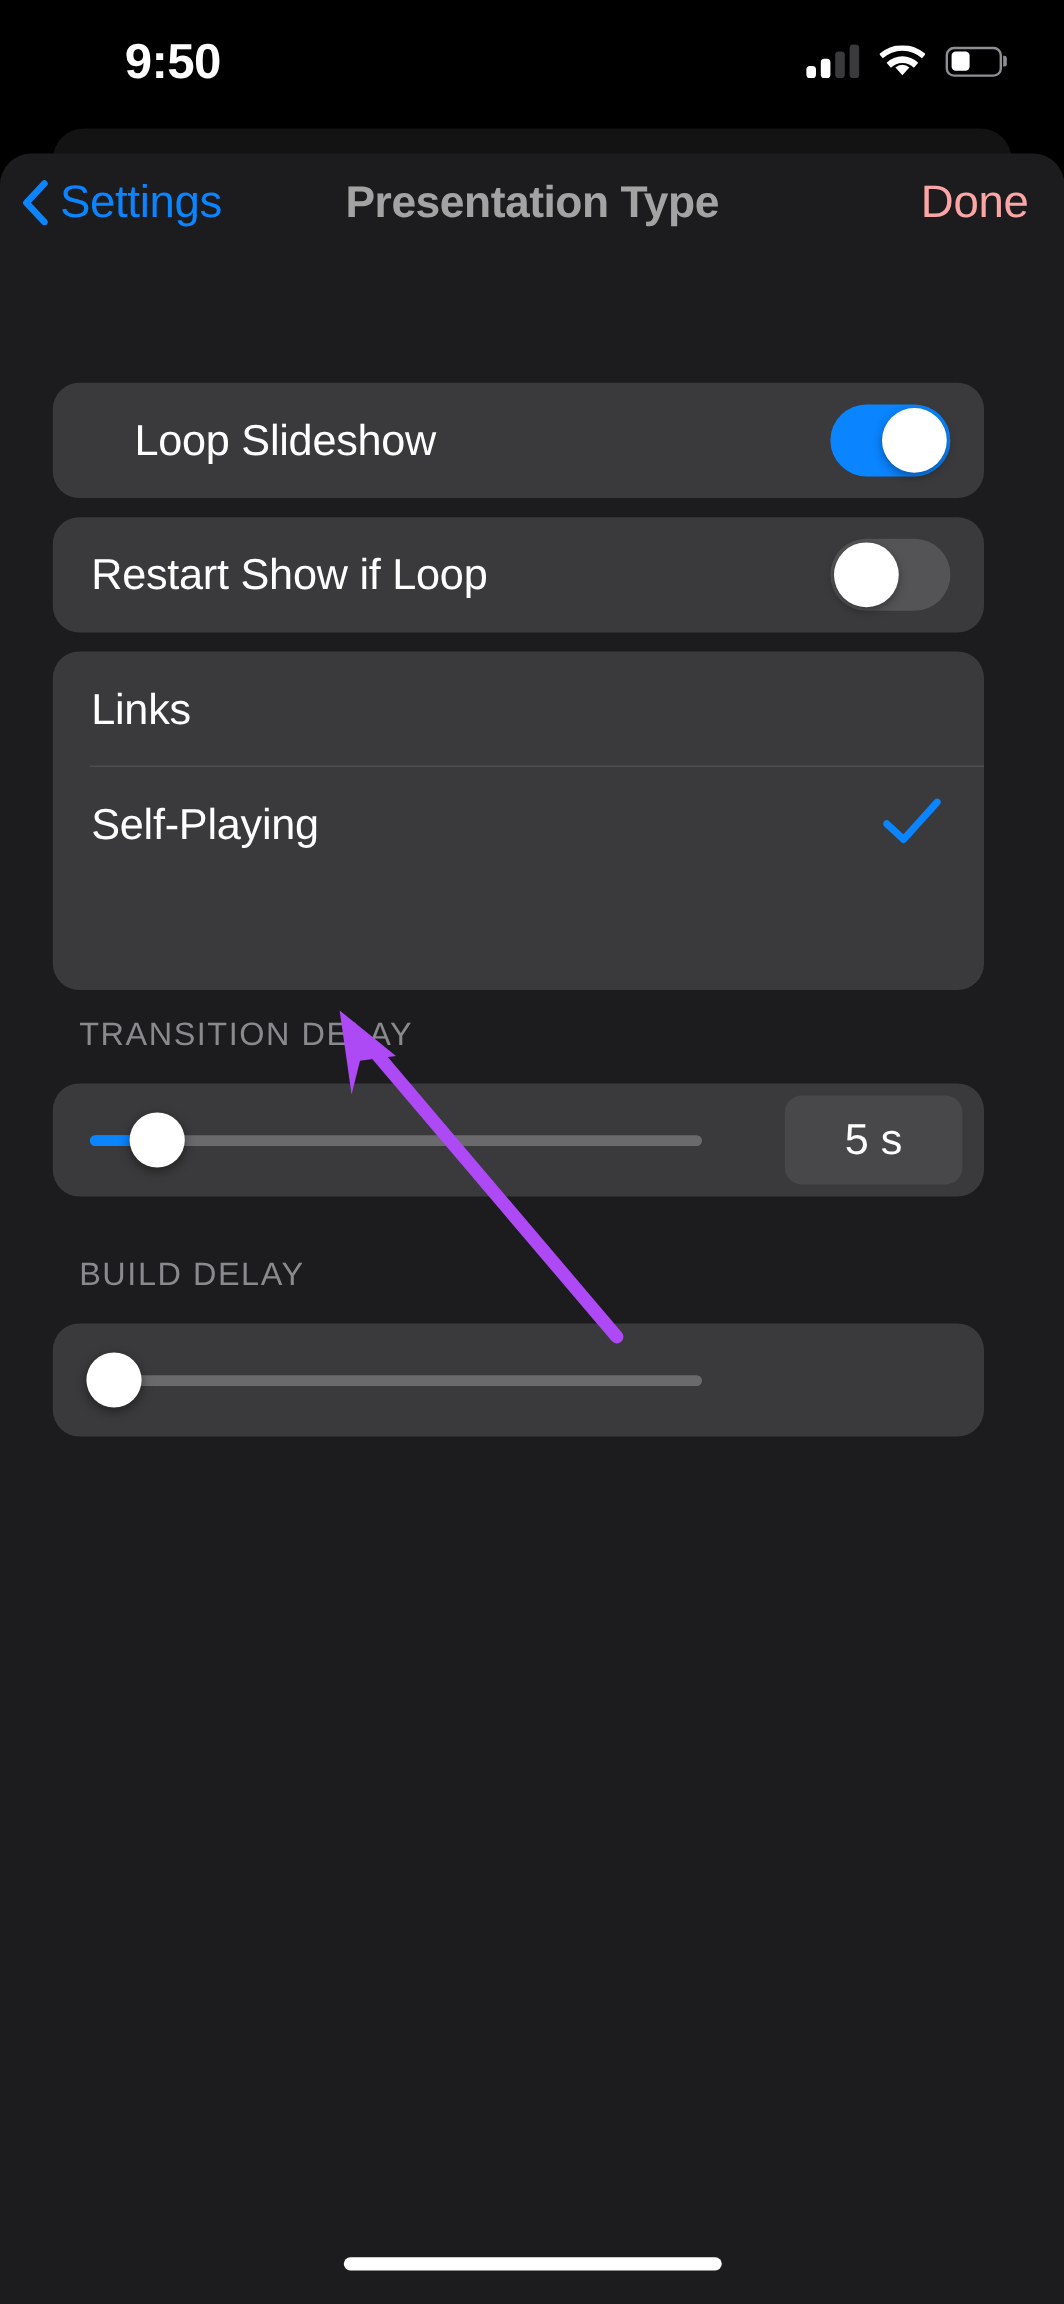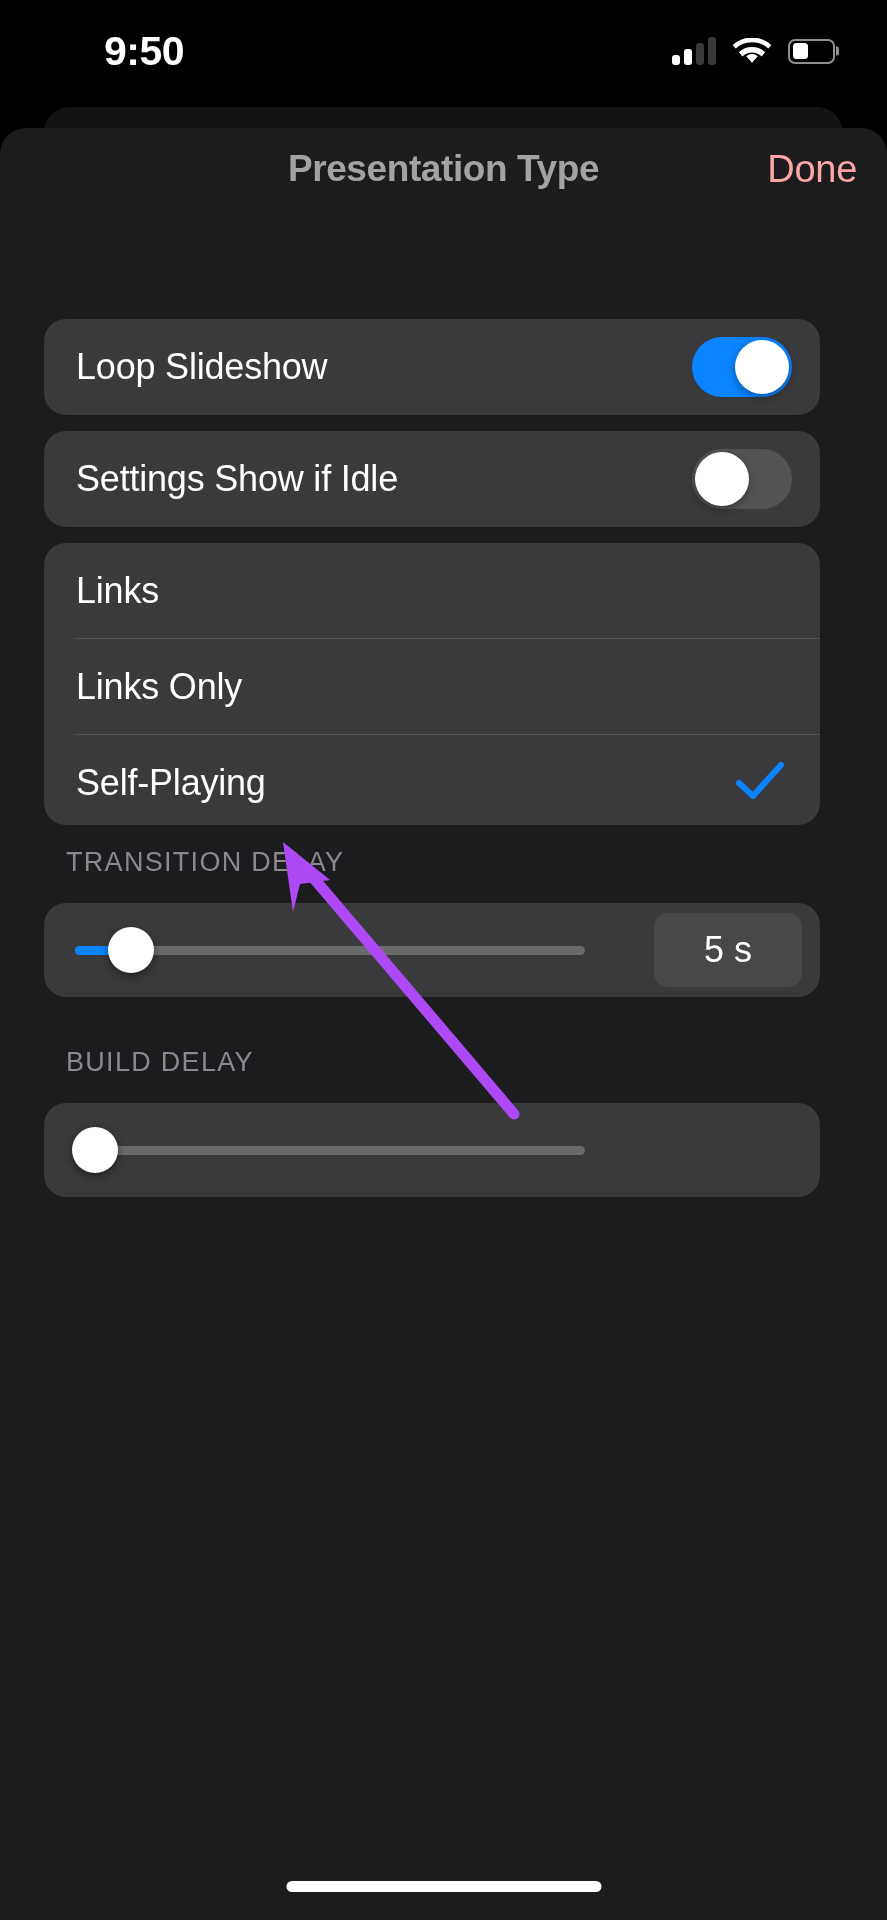--- a/index.html
+++ b/index.html
@@ -196,55 +196,59 @@
         <div class="batt-fill" style="width: 40%;"></div>
       </div>
     </div>
   </div>
 
   <div class="backsheet"></div>
 
   <div class="sheet">
 
     <div class="navbar">
+      <div class="nav-back">
+        <span class="chev">
+          <svg width="22" height="38" viewBox="0 0 22 38">
+            <path d="M19 3 L4 19 L19 35" stroke="#0a84ff" stroke-width="5.5" fill="none" stroke-linecap="round" stroke-linejoin="round"></path>
+          </svg>
+        </span>
+        <span class="nav-back-label">Settings</span>
+      </div>
       <div class="nav-title">Presentation Type</div>
       <div class="nav-done">Done</div>
     </div>
 
     <div class="content">
 
-      <div class="card" style="top:109px; height:96px;">
+      <div class="card" style="top:109px; height:96px;padding-left:36px;">
         <div class="row">
           <span class="row-label">Loop Slideshow</span>
           <div class="toggle on">
             <div class="knob"></div>
           </div>
         </div>
       </div>
 
       <div class="card" style="top:221px; height:96px;">
         <div class="row">
-          <span class="row-label">Settings Show if Idle</span>
+          <span class="row-label">Restart Show if Loop</span>
           <div class="toggle off">
             <div class="knob"></div>
           </div>
         </div>
       </div>
 
       <div class="card" style="top:333px; height:282px;">
 
         <div class="row">
           <span class="row-label">Links</span>
           <div class="sep"></div>
         </div>
 
-        <div class="row">
-          <span class="row-label">Links Only</span>
-          <div class="sep"></div>
-        </div>
 
         <div class="row">
           <span class="row-label">Self-Playing</span>
           <span class="check">
             <svg width="48" height="40" viewBox="0 0 48 40">
               <path d="M3 22 L17 35 L45 4" stroke="#0a84ff" stroke-width="6" fill="none" stroke-linecap="round" stroke-linejoin="round"></path>
             </svg>
           </span>
         </div>
       </div>

